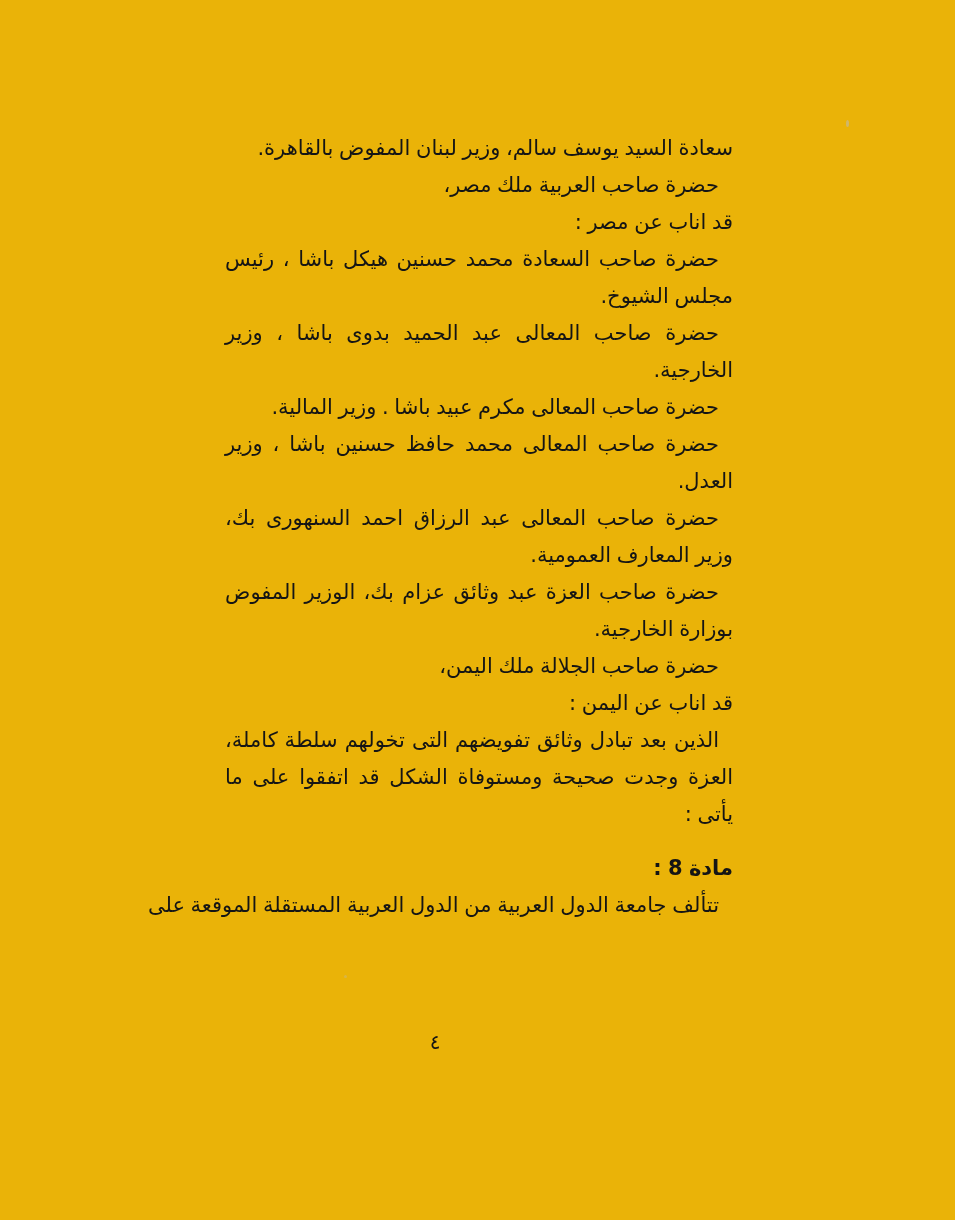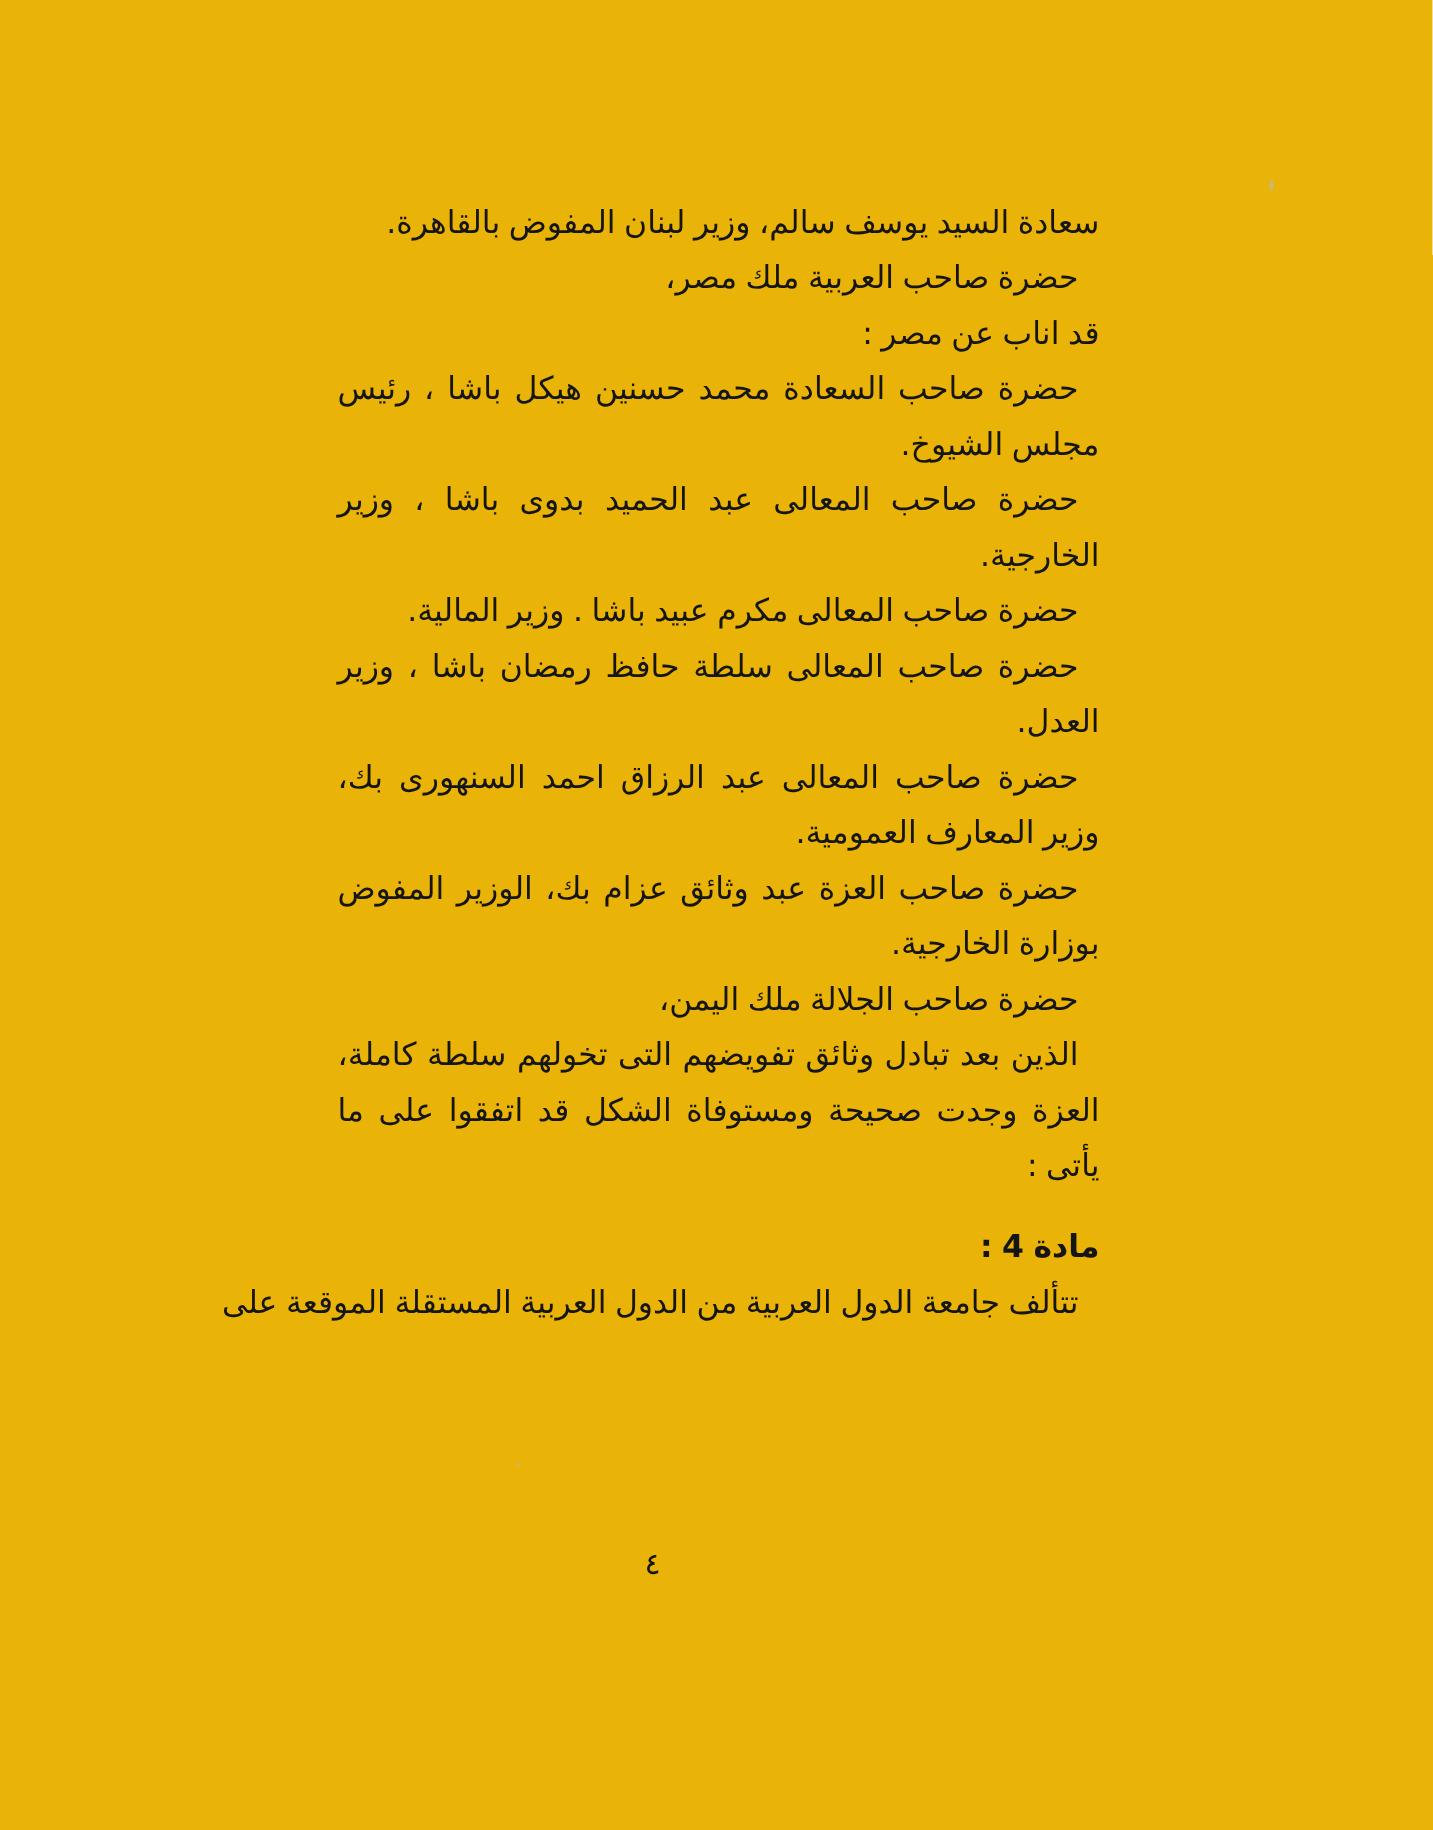--- a/index.html
+++ b/index.html
@@ -73,26 +73,27 @@
 
 <div class="page">
 
   <div class="content">
     <p class="para">سعادة السيد يوسف سالم، وزير لبنان المفوض بالقاهرة.</p>
     <p class="para indent">حضرة صاحب العربية ملك مصر،</p>
     <p class="para">قد اناب عن مصر :</p>
     <p class="para indent">حضرة صاحب السعادة محمد حسنين هيكل باشا ، رئيس مجلس الشيوخ.</p>
     <p class="para indent">حضرة صاحب المعالى عبد الحميد بدوى باشا ، وزير الخارجية.</p>
     <p class="para indent">حضرة صاحب المعالى مكرم عبيد باشا . وزير المالية.</p>
-    <p class="para indent">حضرة صاحب المعالى سلطة حافظ رمضان باشا ، وزير العدل.</p>
+    <p class="para indent">حضرة صاحب المعالى محمد حافظ حسنين باشا ، وزير العدل.</p>
     <p class="para indent">حضرة صاحب المعالى عبد الرزاق احمد السنهورى بك، وزير المعارف العمومية.</p>
     <p class="para indent">حضرة صاحب العزة عبد وثائق عزام بك، الوزير المفوض بوزارة الخارجية.</p>
     <p class="para indent">حضرة صاحب الجلالة ملك اليمن،</p>
+    <p class="para">قد اناب عن اليمن :</p>
     <p class="para indent">الذين بعد تبادل وثائق تفويضهم التى تخولهم سلطة كاملة، العزة وجدت صحيحة ومستوفاة الشكل قد اتفقوا على ما يأتى :</p>
-    <p class="para heading">مادة 4 :</p>
+    <p class="para heading">مادة 8 :</p>
     <p class="para indent nowrap">تتألف جامعة الدول العربية من الدول العربية المستقلة الموقعة على</p>
   </div>
 
   <div class="page-number">٤</div>
 
   <span class="speck speck-1"></span>
   <span class="speck speck-2"></span>
 
 </div>
 

